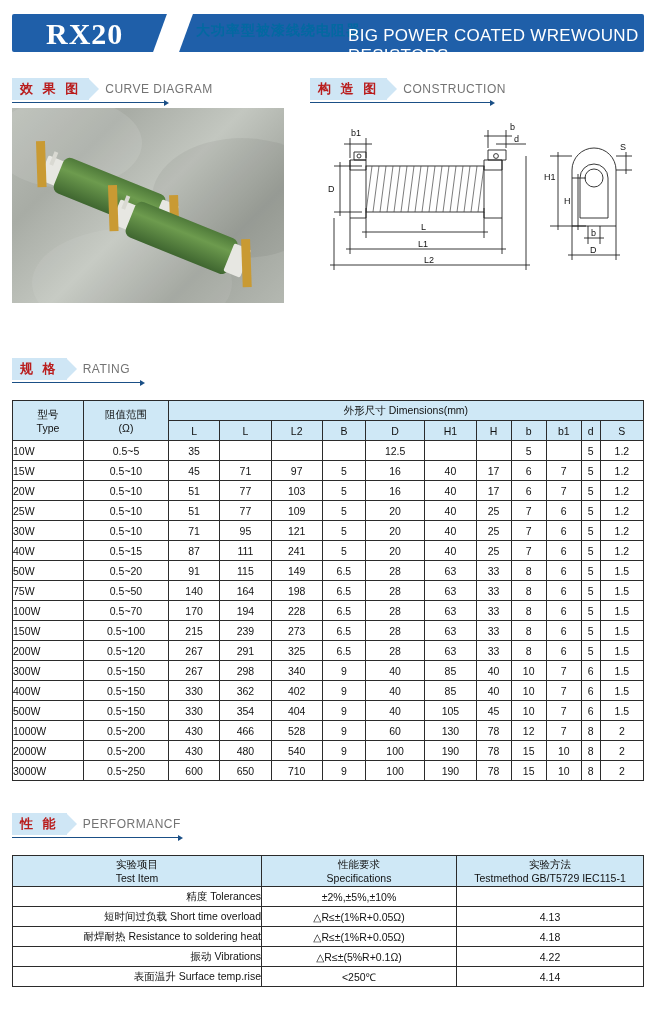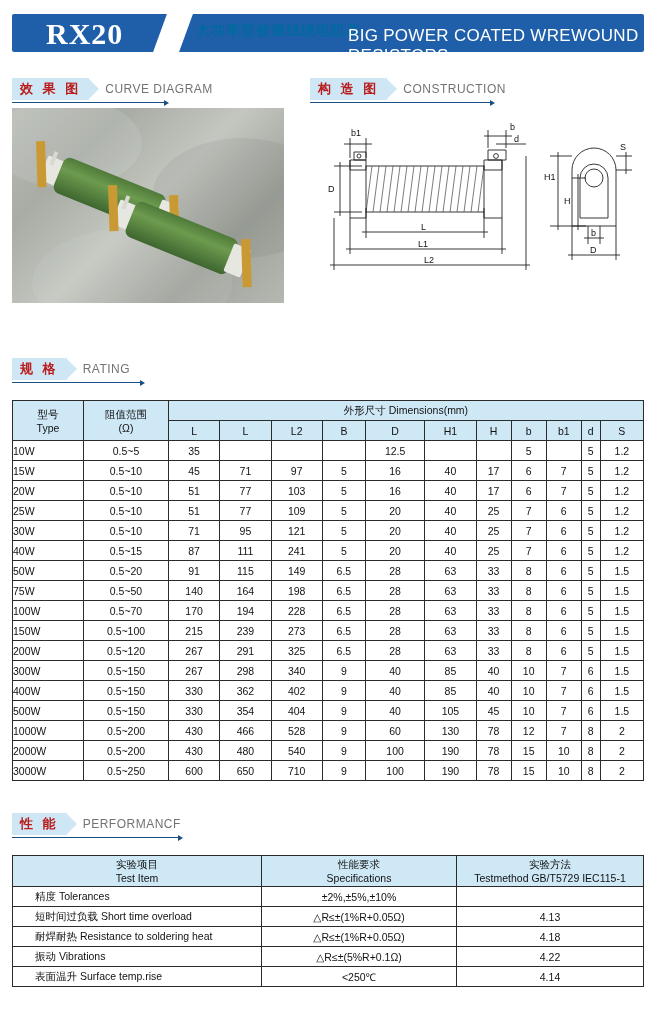--- a/index.html
+++ b/index.html
@@ -121,21 +121,21 @@
     font-weight:normal;
   }
   .tbl th{background:#cfe8f6;font-weight:normal;}
   #rating-table{left:12px;top:400px;width:632px;}
   #rating-table td.first{text-align:left;}
 
   
   #perf-table{left:12px;top:855px;width:632px;font-size:10.5px;}
   #perf-table th{background:#cfe8f6;height:30px;}
   #perf-table td{height:19px;}
-  #perf-table td.item{text-align:left;padding-left:22px;}
+  #perf-table td.item{text-align:right;padding-left:22px;}
 </style>
 </head>
 <body>
 
 <div class="page">
 
   <div class="header">
     <div class="hdr-bar"></div>
     <div class="hdr-slant"></div>
     <div class="hdr-title">RX20</div>

